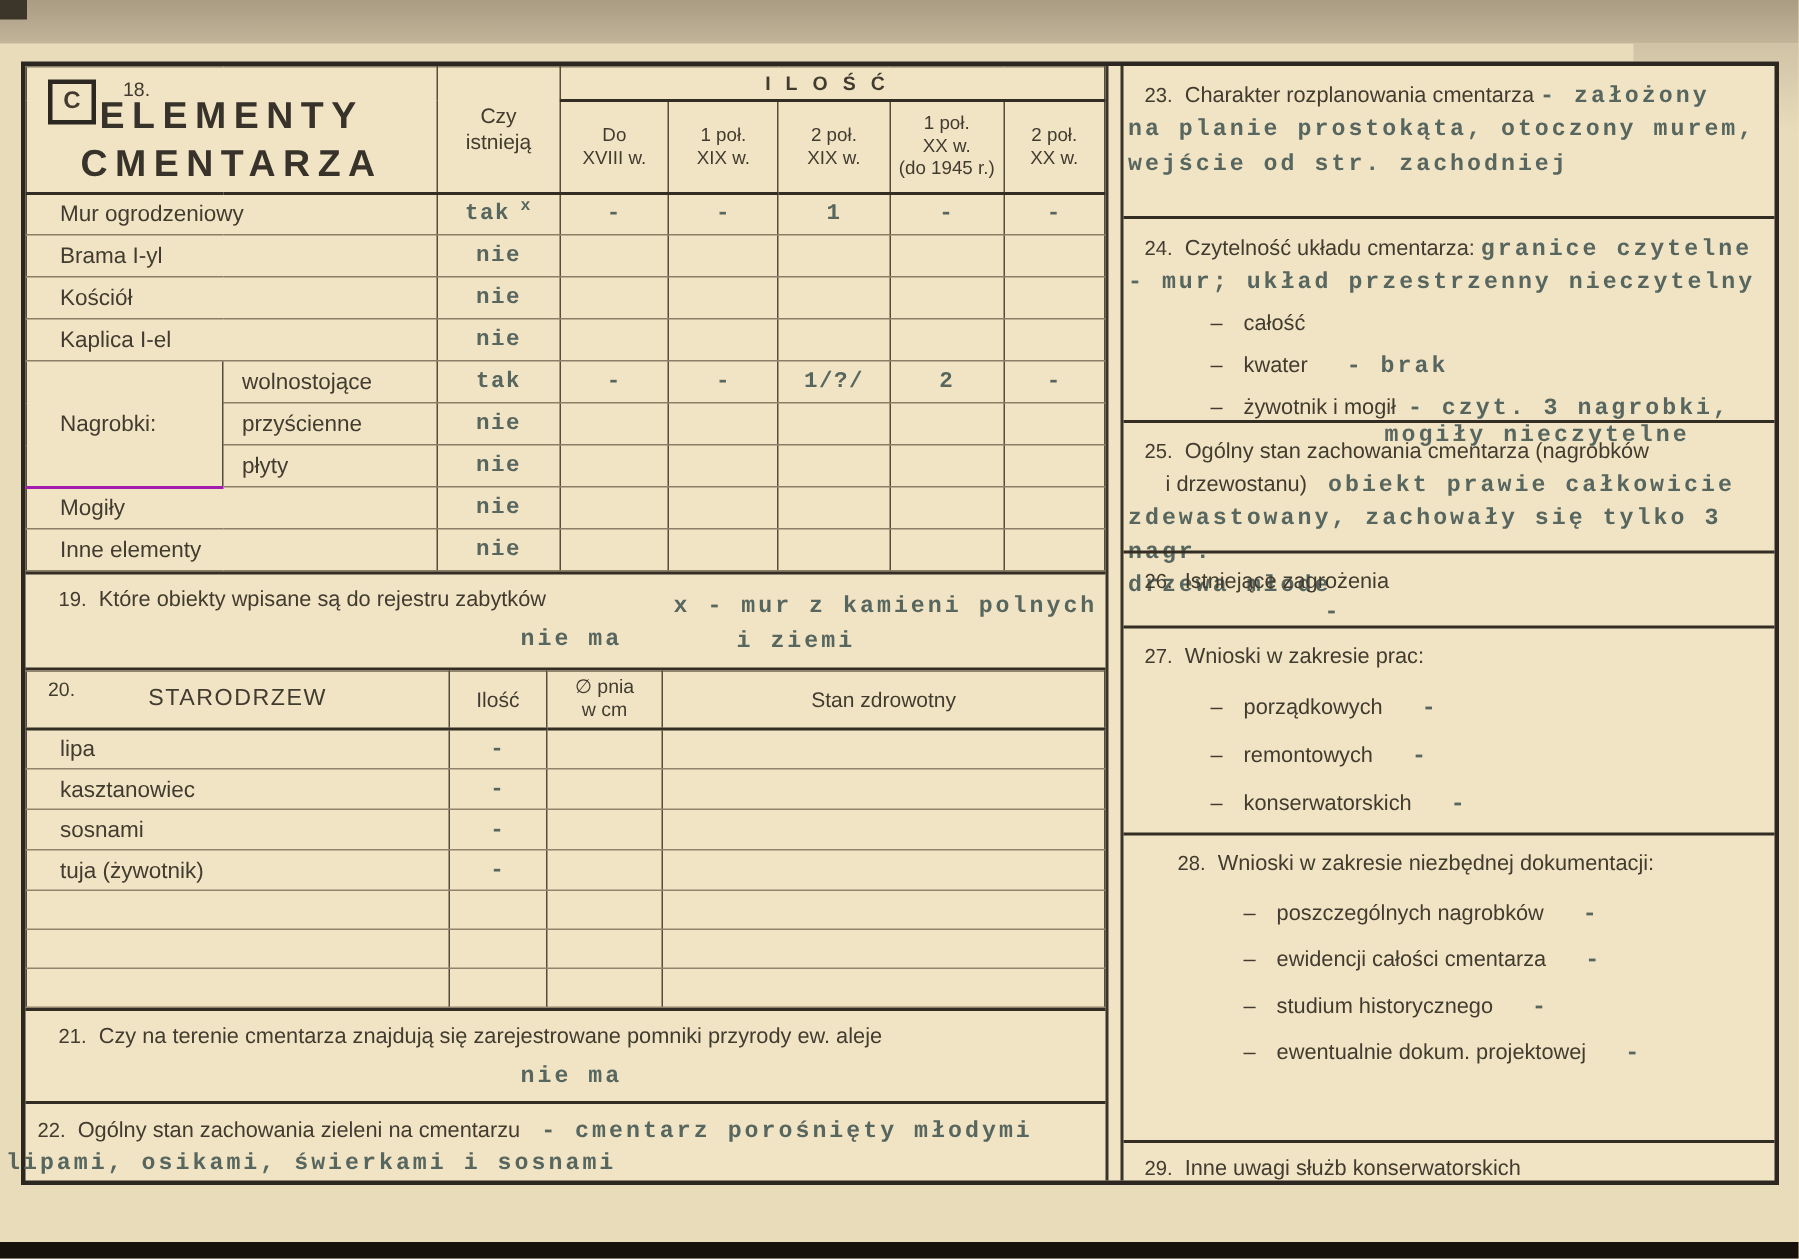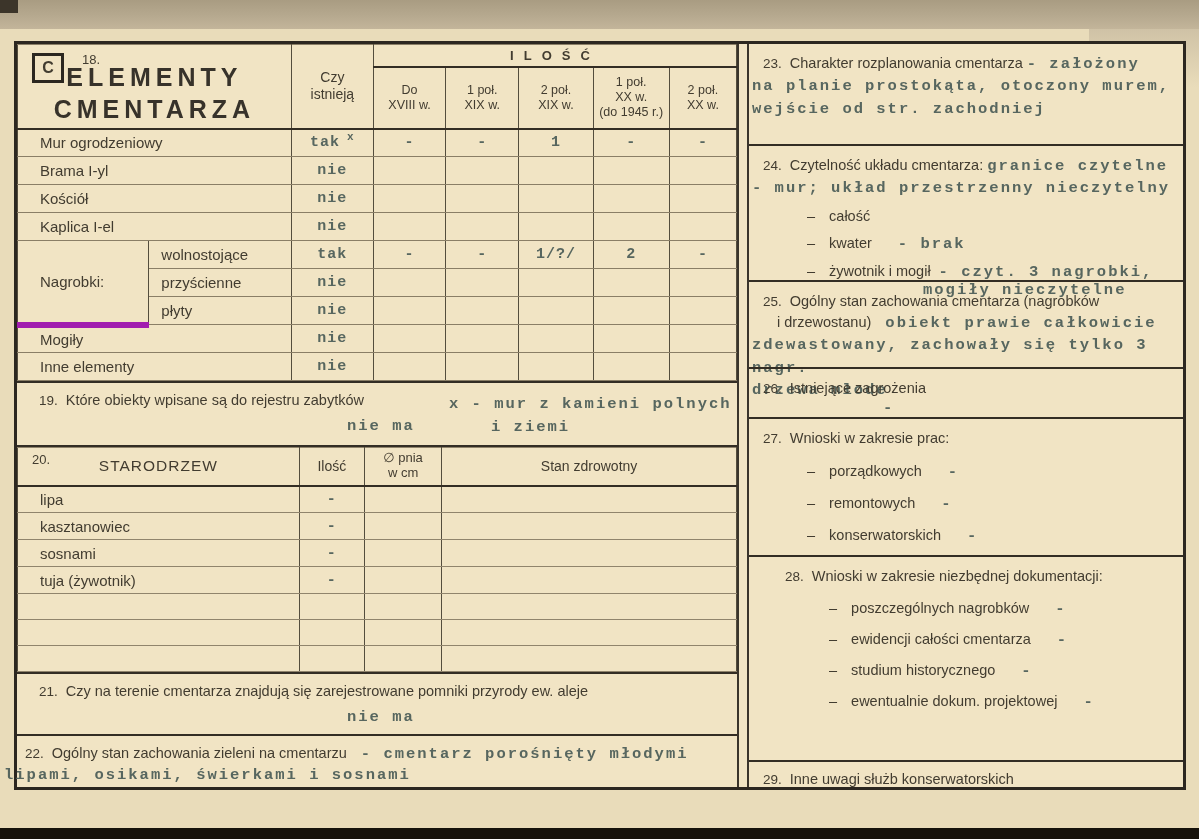--- a/index.html
+++ b/index.html
@@ -34,21 +34,21 @@
   .printed{color:#423c30;}
   .num{font-size:13.5px;margin-right:8px;}
   .lbl{font-size:14.5px;}
 
   
   .elements td{border:1px solid #8a7e66;border-left:1px solid #544d3d;border-right:1px solid #544d3d;}
   .elements .hdr td{border-bottom:2px solid #332d24;}
   .elements tr.r td{height:28px;}
   .elements .label-cell{padding-left:22px;font-size:15px;}
   .elements .sub-cell{padding-left:12px;font-size:15px;}
-  .elements .group-cell{padding-left:22px;font-size:15px;border-bottom:6px solid #a21caf;}
+  .elements .group-cell{padding-left:22px;font-size:15px;border-bottom:2px solid #a21caf;}
   .head-label{position:relative;height:84px;border-bottom:2px solid #332d24 !important;}
   .cbox{position:absolute;left:14px;top:8px;width:26px;height:24px;border:3px solid #2c2720;
     font-weight:bold;font-size:16px;text-align:center;line-height:24px;}
   .i18{position:absolute;left:64px;top:7px;font-size:13px;}
   .big-title{margin-top:14px;text-align:center;font-weight:bold;font-size:25px;
     letter-spacing:5px;line-height:1.3;color:#37322a;}
   .exist-head{font-size:14px;line-height:1.25;border-bottom:2px solid #332d24 !important;}
   .ilosc-head{font-size:13px;font-weight:bold;letter-spacing:10px;height:22px;}
   .period-head{font-size:12.5px;line-height:1.18;height:62px;vertical-align:middle;padding:1px;}
   .sup{font-size:11px;position:relative;top:-6px;margin-left:7px;}

